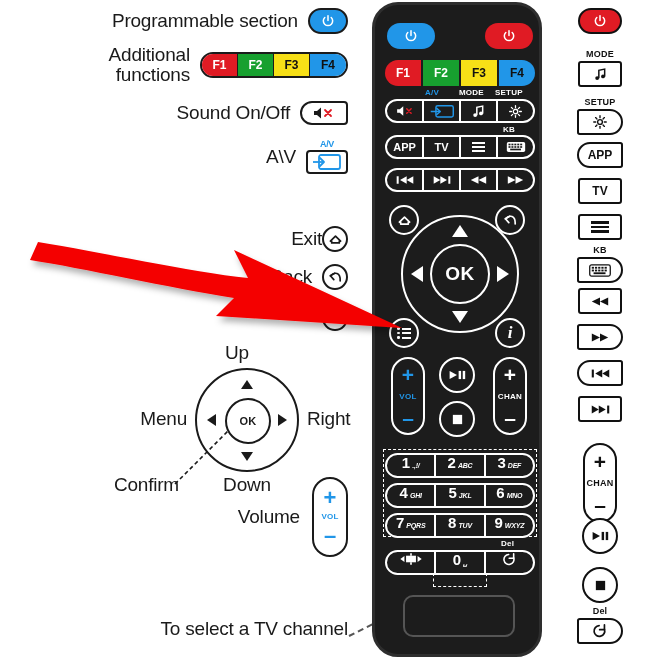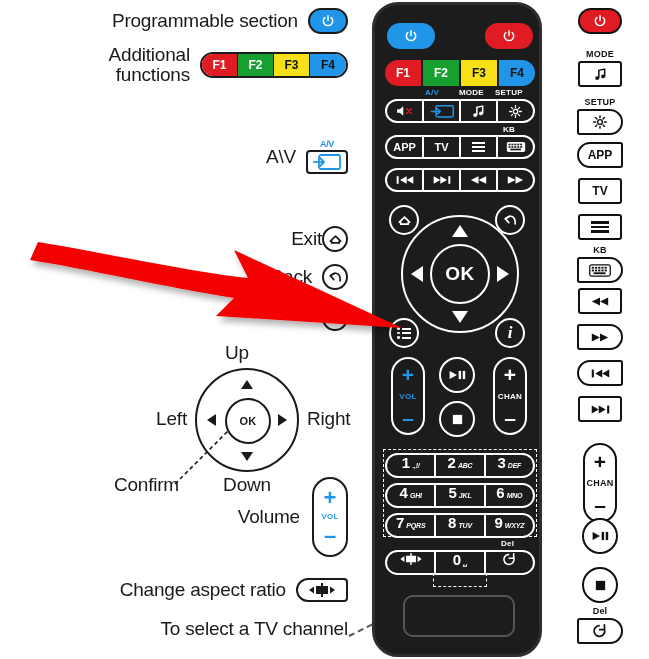--- a/index.html
+++ b/index.html
@@ -259,20 +259,29 @@
         <span style="display:block">functions</span>
       </span>
       <span class="fstrip">
         <span class="fkey fk-f1">F1</span>
         <span class="fkey fk-f2">F2</span>
         <span class="fkey fk-f3">F3</span>
         <span class="fkey fk-f4">F4</span>
       </span>
     </div>
 
+    <div class="callout-row" style="right:12px; top:101px; gap:10px;">
+      <span class="lbl">Sound On/Off</span>
+      <span class="mute-pill">
+        <svg viewBox="0 0 26 16" width="26" height="16">
+          <path d="M3 6 H6 L10 2.5 V13.5 L6 10 H3 Z" fill="#1a1a1a"></path>
+          <path d="M14 5 L20 11 M20 5 L14 11" stroke="#e01b24" stroke-width="1.8" stroke-linecap="round"></path>
+        </svg>
+      </span>
+    </div>
 
     <div class="callout-row" style="right:12px; top:140px; gap:10px;">
       <span class="lbl">A\V</span>
       <span class="av-wrap">
         <span class="av-tag">A/V</span>
         <span class="av-rect">
           <svg viewBox="0 0 30 18" width="30" height="18">
             <rect x="7" y="2" width="21" height="14" rx="2" fill="none" stroke="#2196e8" stroke-width="1.8"></rect>
             <path d="M1 9 H12" stroke="#2196e8" stroke-width="1.8"></path>
             <path d="M8 5 L12 9 L8 13" fill="none" stroke="#2196e8" stroke-width="1.8" stroke-linecap="round" stroke-linejoin="round"></path>
@@ -308,47 +317,36 @@
 
     <div class="callout-row" style="right:12px; top:477px; gap:12px;">
       <span class="lbl">Volume</span>
       <span class="vol-rocker">
         <span class="vol-plus">+</span>
         <span class="vol-txt">VOL</span>
         <span class="vol-minus">–</span>
       </span>
     </div>
 
-    <div class="callout-row" style="right:12px; top:578px; gap:10px;">
-      <span class="lbl">Change aspect ratio</span>
-      <span class="aspect-pill">
-        <svg viewBox="0 0 34 16" width="34" height="16">
-          <rect x="11" y="4" width="12" height="8" fill="#1a1a1a"></rect>
-          <path d="M4 8 L9 4.5 V11.5 Z" fill="#1a1a1a"></path>
-          <path d="M30 8 L25 4.5 V11.5 Z" fill="#1a1a1a"></path>
-          <path d="M17 1 V4 M17 12 V15" stroke="#1a1a1a" stroke-width="2"></path>
-        </svg>
-      </span>
-    </div>
 
     <div class="callout-row" style="right:12px; top:618px;">
       <span class="lbl">To select a TV channel</span>
     </div>
   </div>
 
   <div id="dpad-diagram">
     <div class="dp-outer"></div>
     <div class="dp-arrow dp-up"></div>
     <div class="dp-arrow dp-down"></div>
     <div class="dp-arrow dp-left"></div>
     <div class="dp-arrow dp-right"></div>
     <div class="dp-inner">OK</div>
 
     <div class="abs lbl" style="left:30px; top:-26px; width:44px; text-align:left;">Up</div>
-    <div class="abs lbl" style="left:-64px; top:40px; width:56px;">Left</div>
+    <div class="abs lbl" style="left:-64px; top:40px; width:56px;">Menu</div>
     <div class="abs lbl" style="left:112px; top:40px; text-align:left;">Right</div>
     <div class="abs lbl" style="left:24px; top:106px; width:56px; text-align:center;">Down</div>
     <div class="abs lbl" style="left:-126px; top:106px; width:110px;">Confirm</div>
 
     <svg class="leader" style="left:-22px; top:44px; width:80px; height:80px;">
       <line x1="2" y1="72" x2="56" y2="18" stroke="#1a1a1a" stroke-width="1.6" stroke-dasharray="4,3"></line>
     </svg>
   </div>
 
   <svg class="leader" style="left:345px; top:560px; width:130px; height:90px;">

